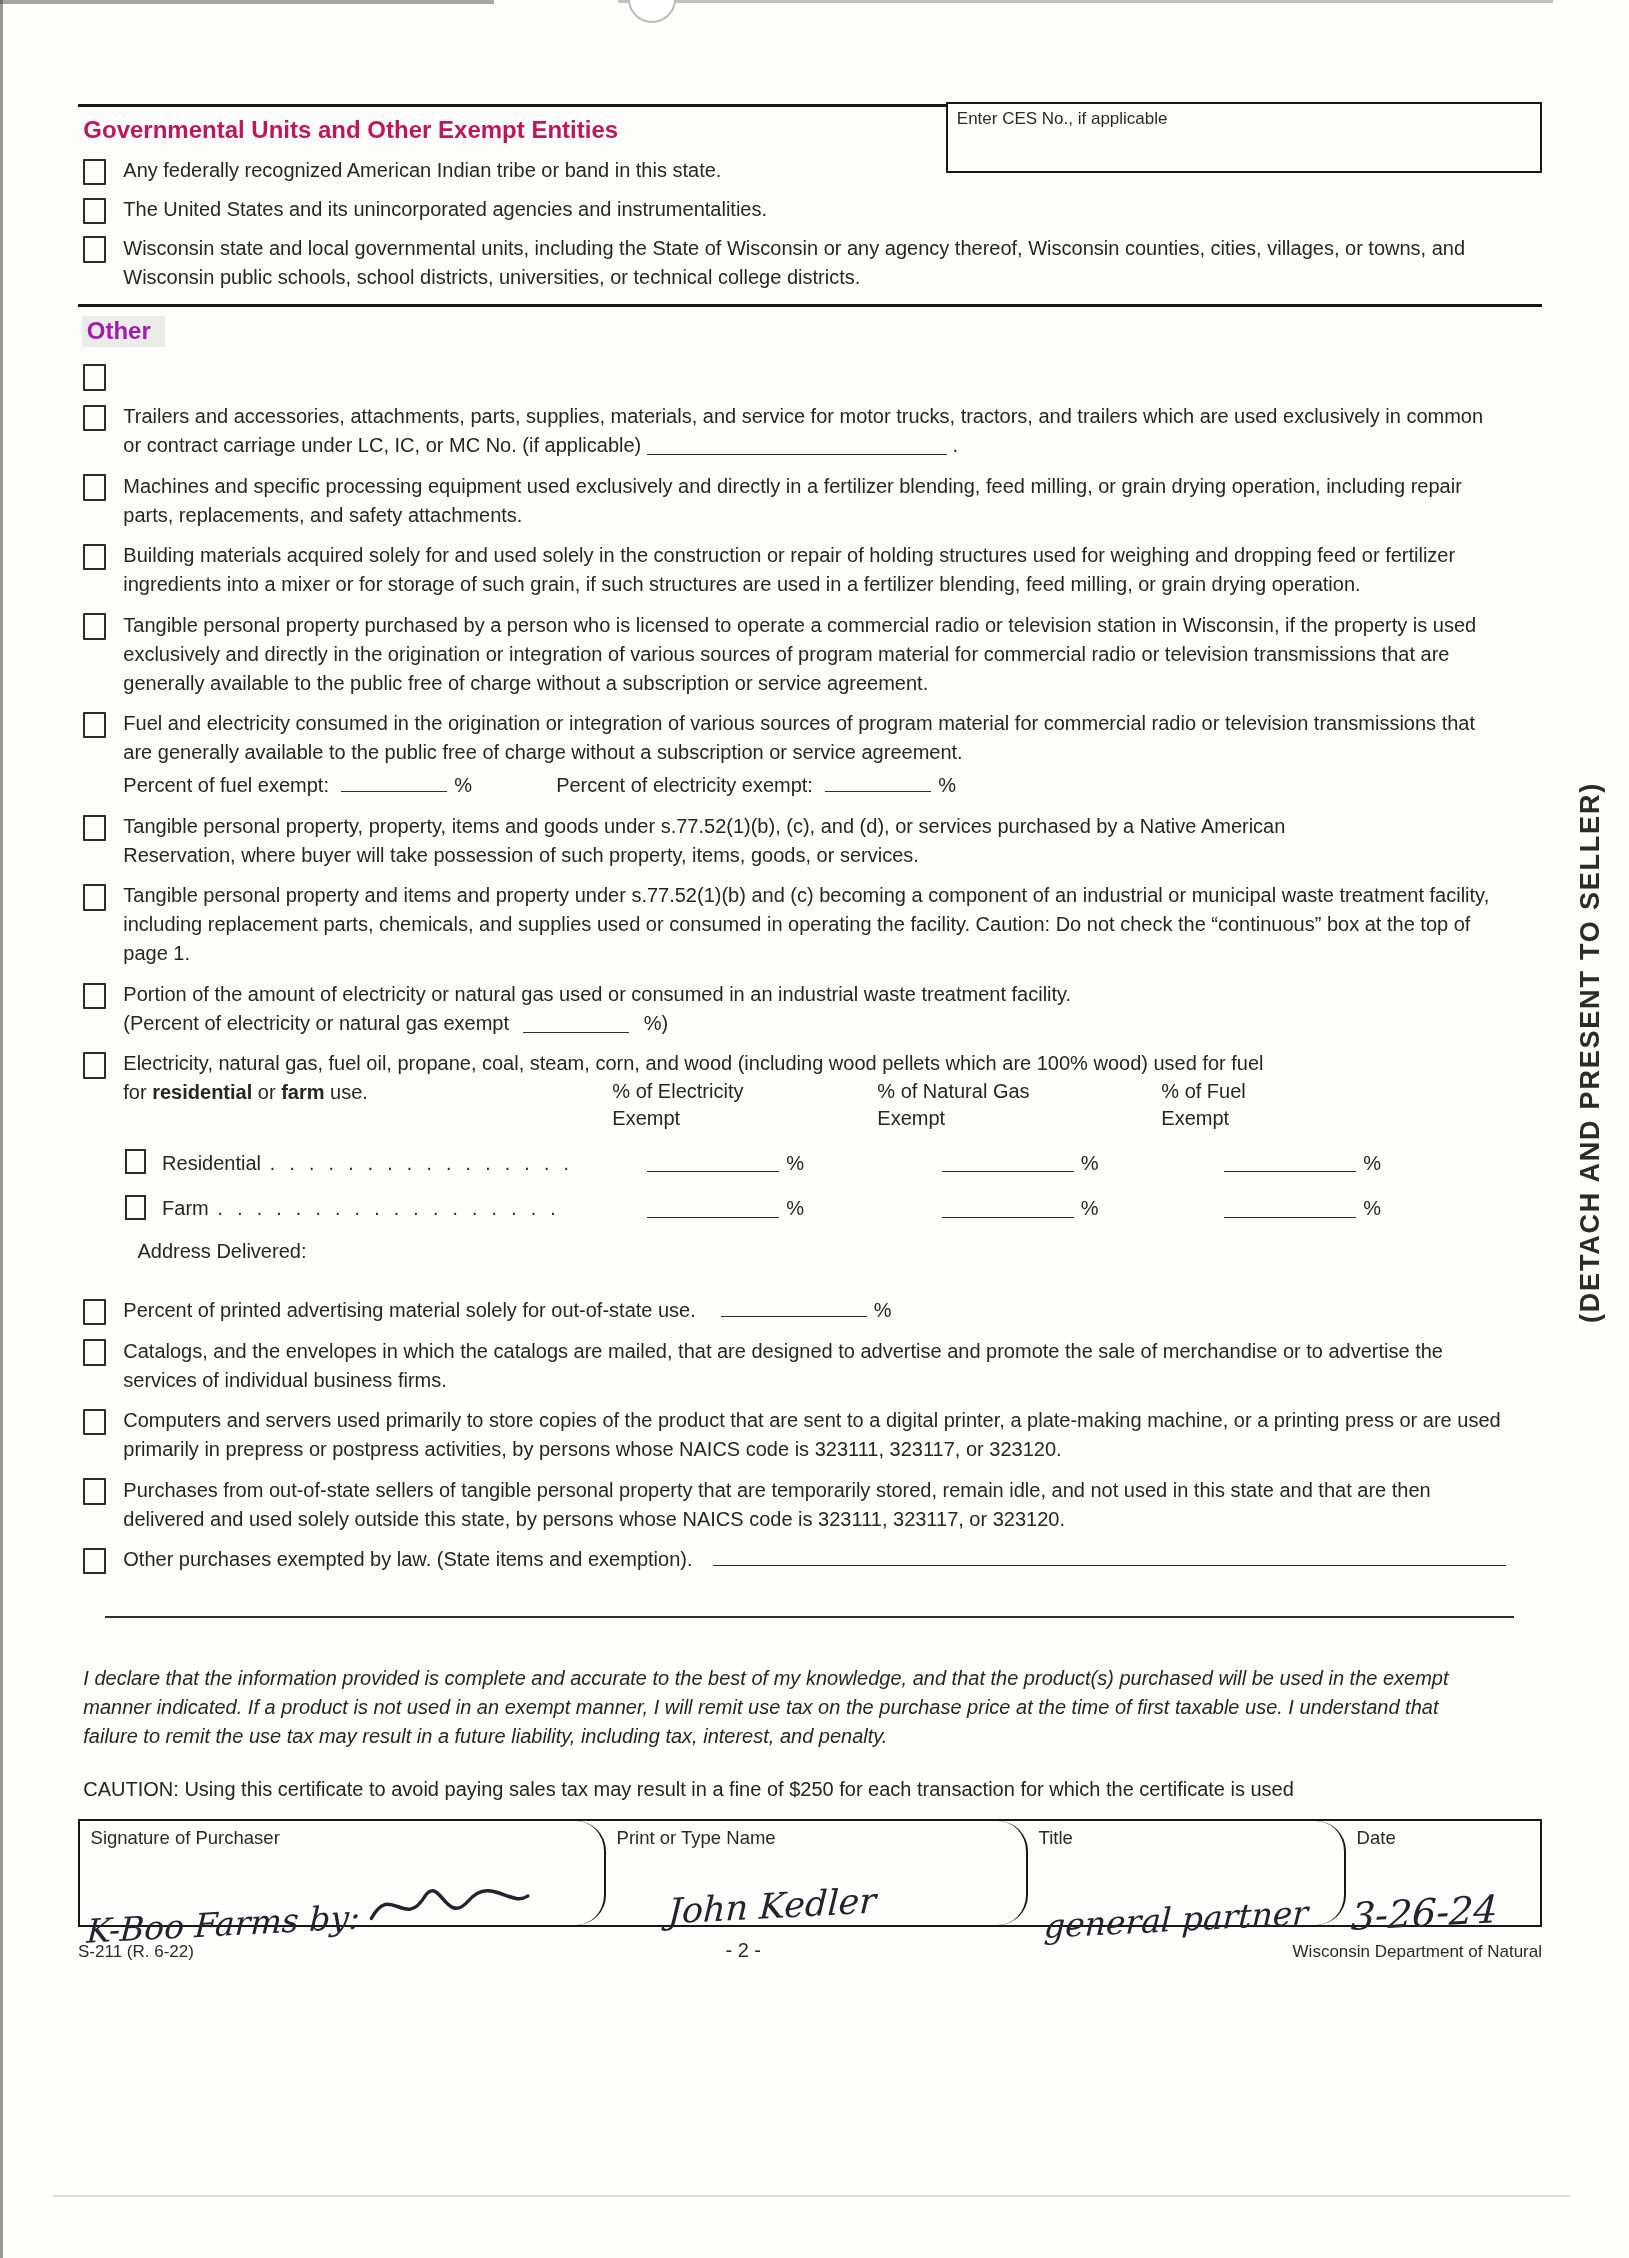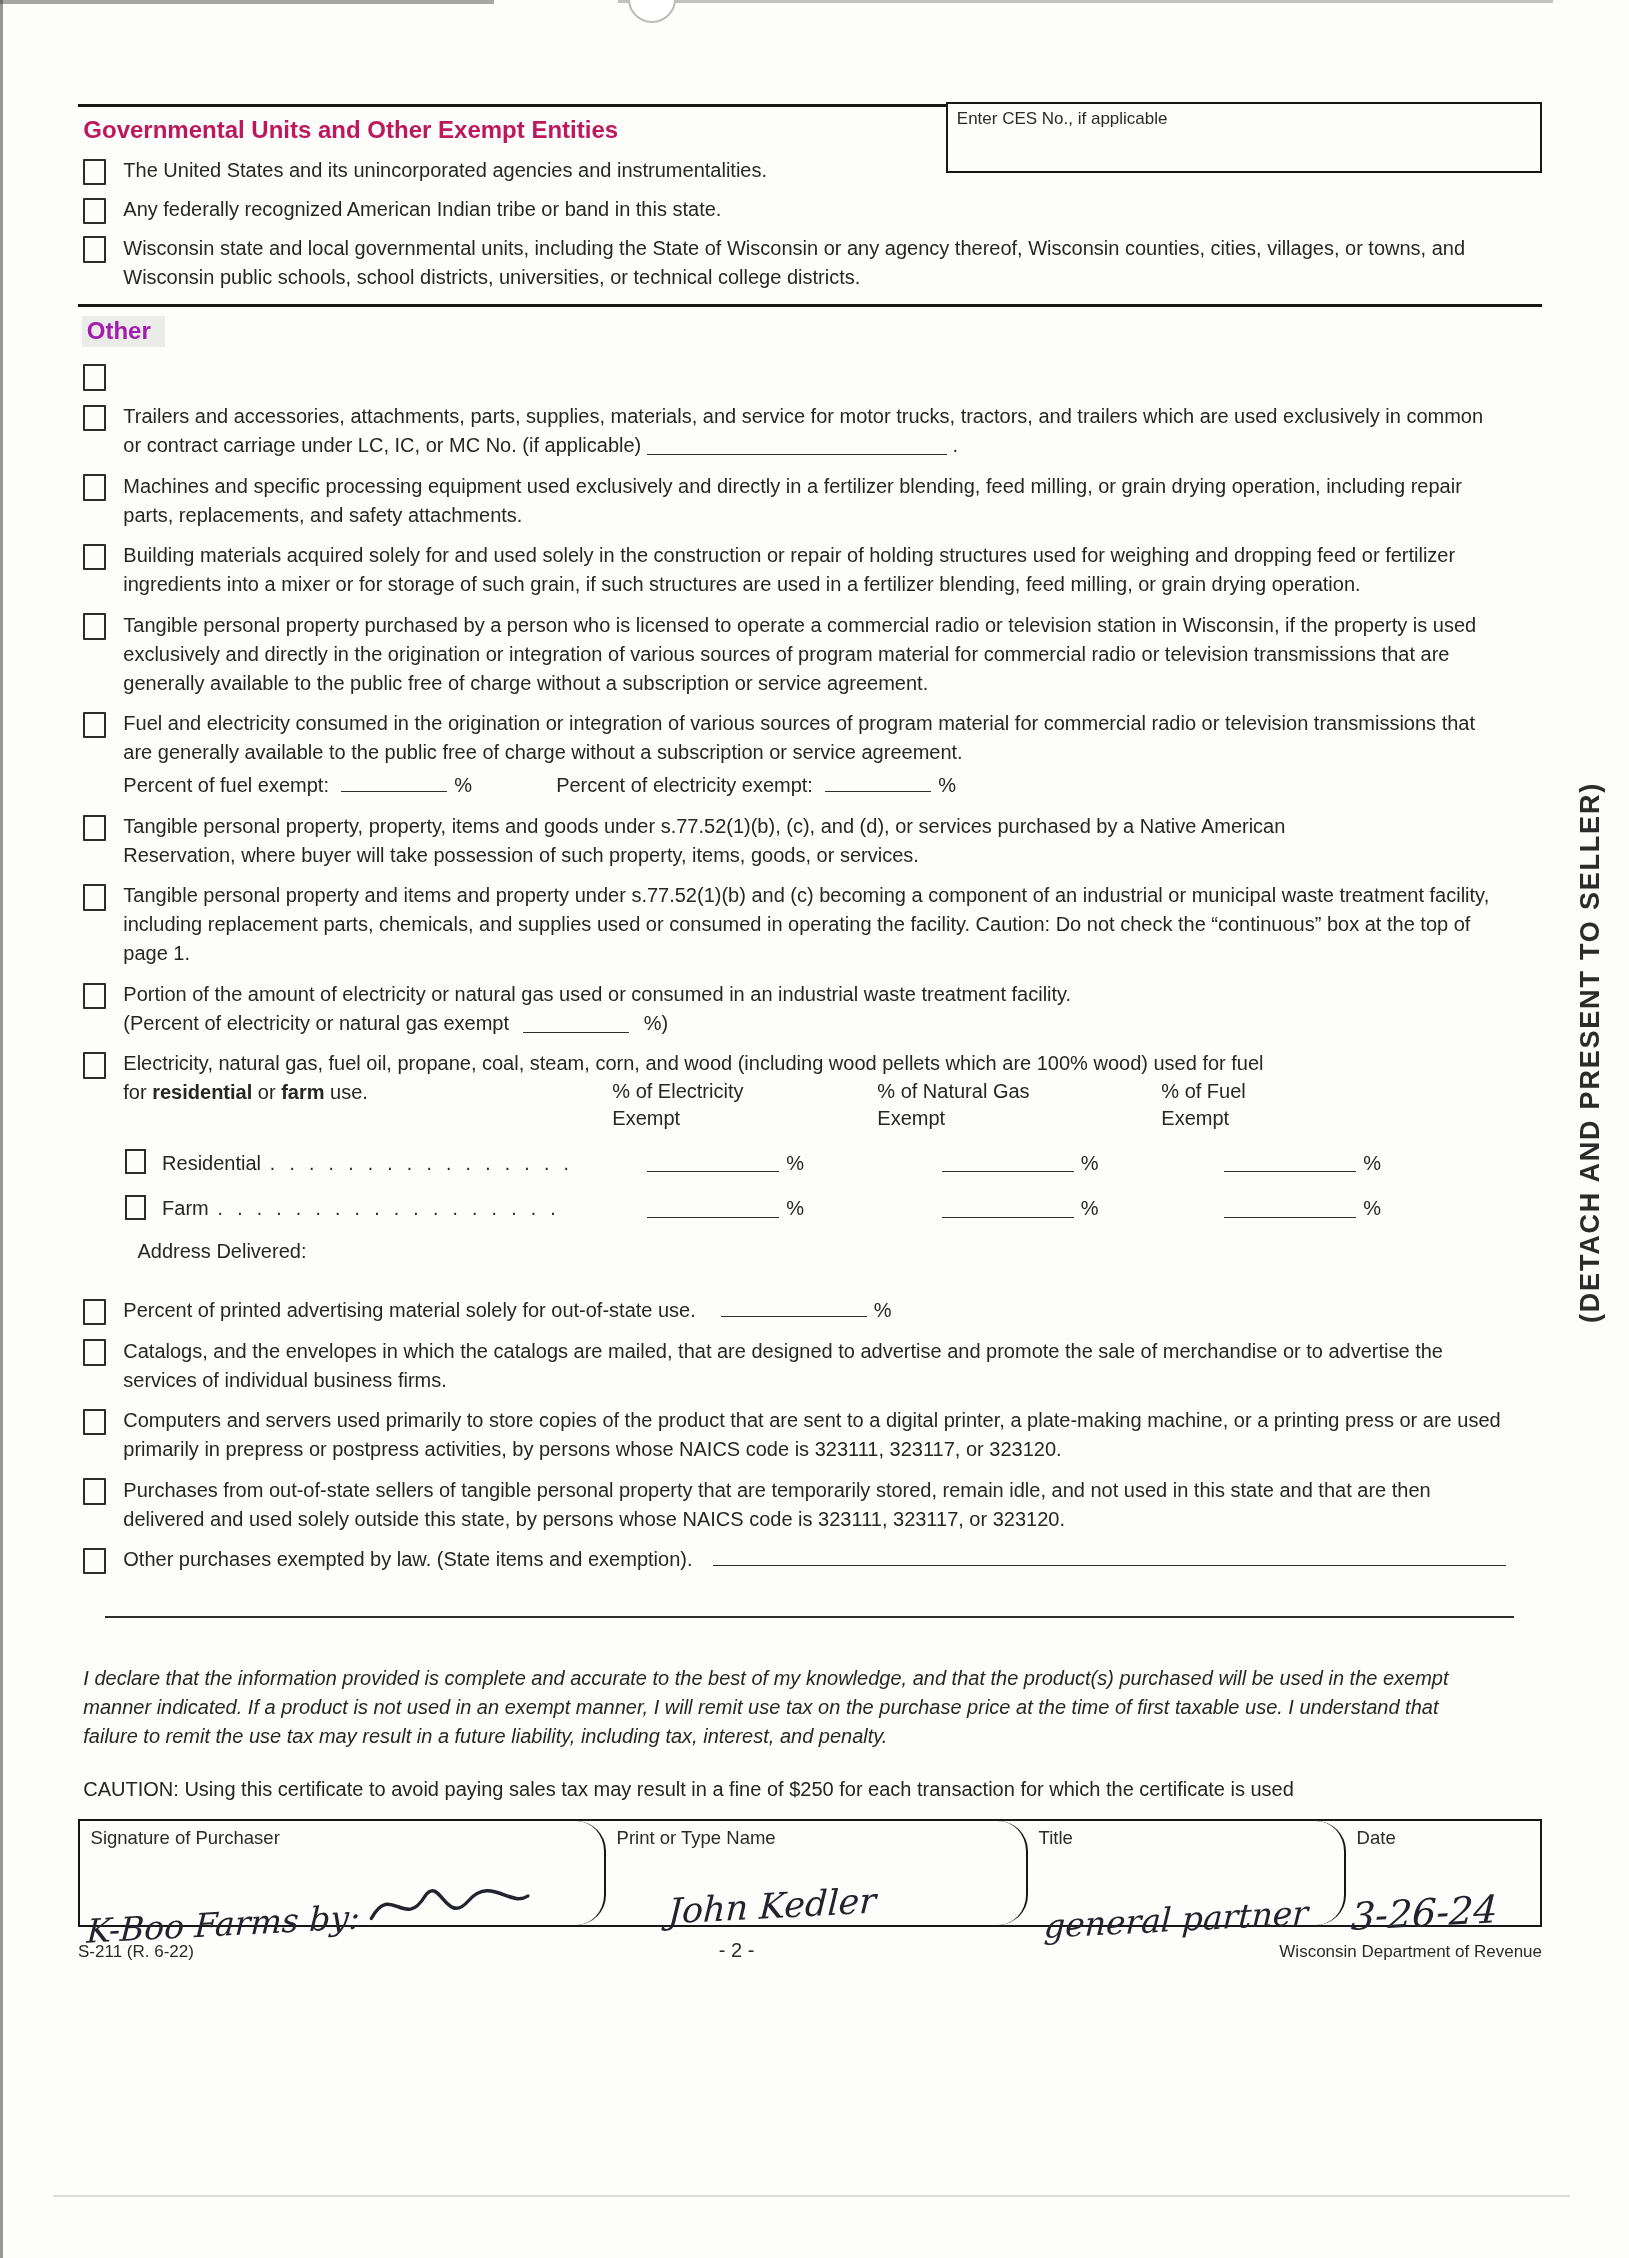--- a/index.html
+++ b/index.html
@@ -97,25 +97,25 @@
 
     <section class="gov-section">
       <div class="sec-title">Governmental Units and Other Exempt Entities</div>
       <div class="ces-box">
         <span>Enter CES No., if applicable</span>
         <span></span>
       </div>
 
       <div class="item tight">
         <span class="cb"></span>
+        <div class="itxt">Any federally recognized American Indian tribe or band in this state.</div>
+      </div>
+      <div class="item tight">
+        <span class="cb"></span>
         <div class="itxt">The United States and its unincorporated agencies and instrumentalities.</div>
-      </div>
-      <div class="item tight">
-        <span class="cb"></span>
-        <div class="itxt">Any federally recognized American Indian tribe or band in this state.</div>
       </div>
       <div class="item tight">
         <span class="cb"></span>
         <div class="itxt">Wisconsin state and local governmental units, including the State of Wisconsin or any agency thereof, Wisconsin counties, cities, villages, or towns, and Wisconsin public schools, school districts, universities, or technical college districts.</div>
       </div>
     </section>
 
     <section class="other-section">
       <div class="other-title">Other</div>
 
@@ -296,18 +296,18 @@
       </div>
       <div class="sig-cell last">
         <span>Date</span>
         <span class="hand date">3-26-24</span>
       </div>
     </div>
 
     <div class="sig-footer">
       <span>S-211 (R. 6-22)</span>
       <span class="pg">- 2 -</span>
-      <span>Wisconsin Department of Revenue</span>
+      <span>Wisconsin Department of Natural</span>
     </div>
 
   </div>
 </div>
 
 
 </body></html>

